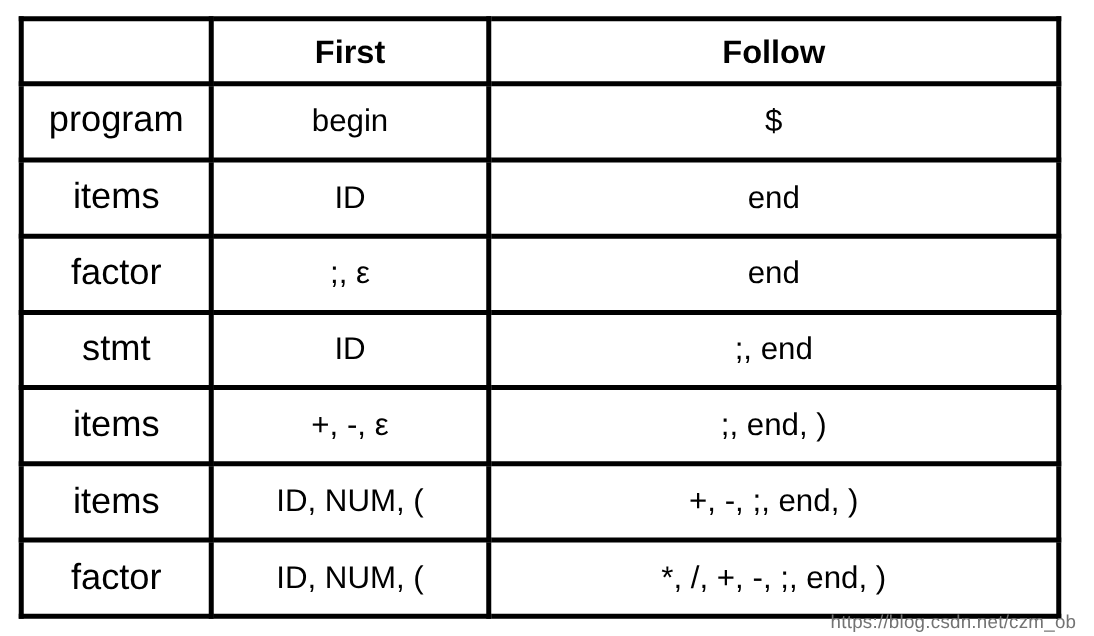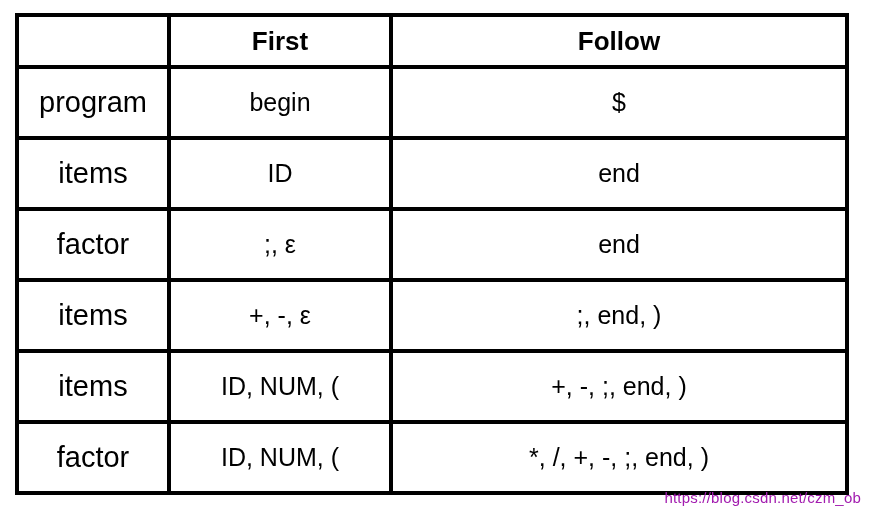--- a/index.html
+++ b/index.html
@@ -76,21 +76,21 @@
     font-size: 25px;
   }
 
   
   #watermark {
     position: absolute;
     right: 14px;
     bottom: 3px;
     font-family: "Liberation Sans", sans-serif;
     font-size: 15px;
-    color: #a21caf;
+    color: #737373;
     letter-spacing: 0.2px;
     white-space: nowrap;
     pointer-events: none;
   }
 </style>
 </head>
 <body>
 
 <div id="table-wrapper">
   <table class="ff-table">
@@ -116,20 +116,25 @@
         <td class="cell-symbol">items</td>
         <td class="cell-first">ID</td>
         <td class="cell-follow">end</td>
       </tr>
       <tr>
         <td class="cell-symbol">factor</td>
         <td class="cell-first">;, ε</td>
         <td class="cell-follow">end</td>
       </tr>
       <tr>
+        <td class="cell-symbol">stmt</td>
+        <td class="cell-first">ID</td>
+        <td class="cell-follow">;, end</td>
+      </tr>
+      <tr>
         <td class="cell-symbol">items</td>
         <td class="cell-first">+, -, ε</td>
         <td class="cell-follow">;, end, )</td>
       </tr>
       <tr>
         <td class="cell-symbol">items</td>
         <td class="cell-first">ID, NUM, (</td>
         <td class="cell-follow">+, -, ;, end, )</td>
       </tr>
       <tr>

